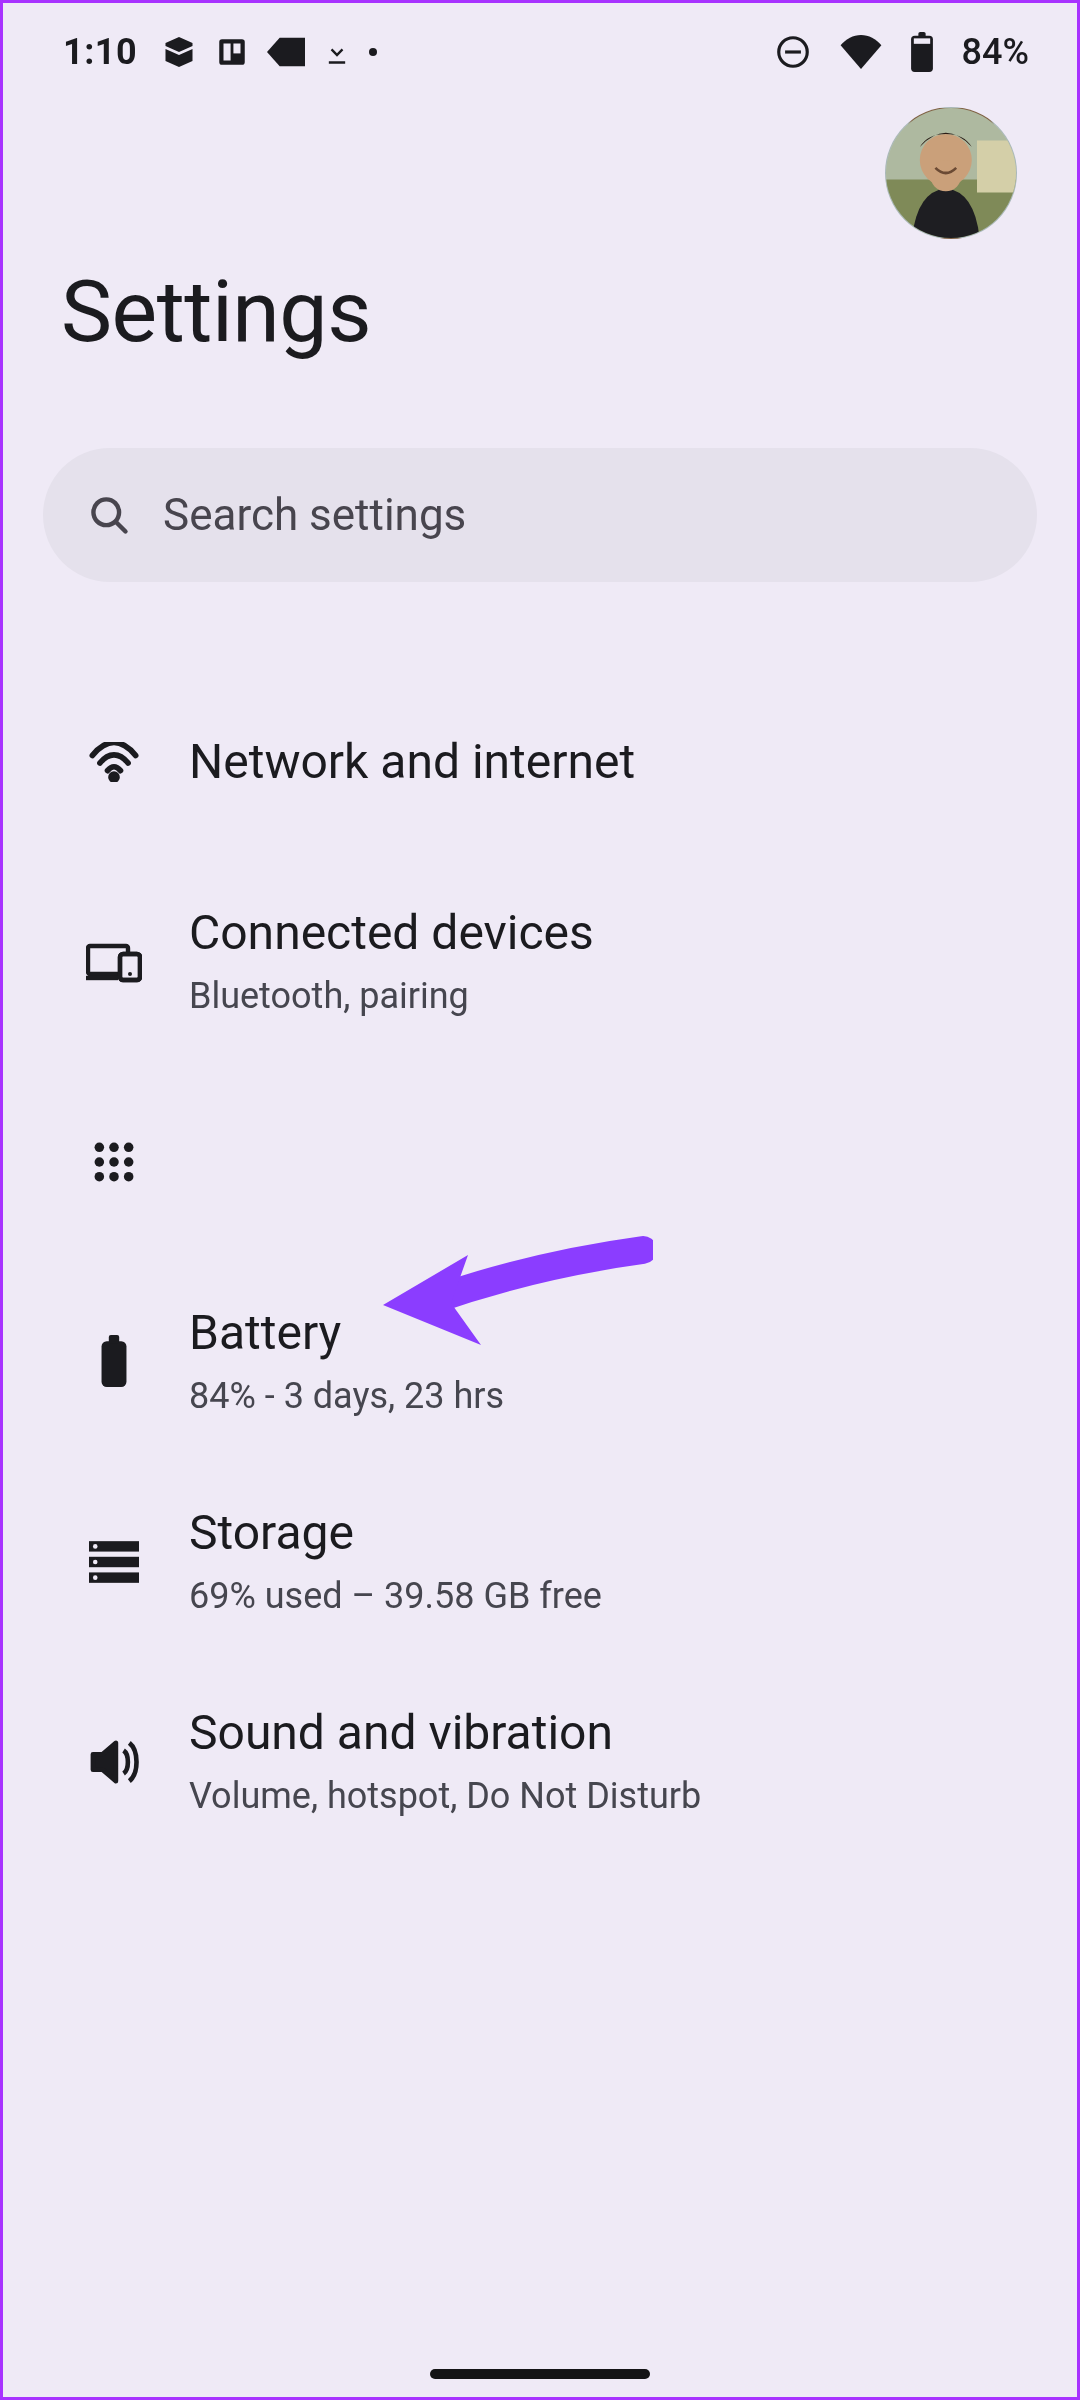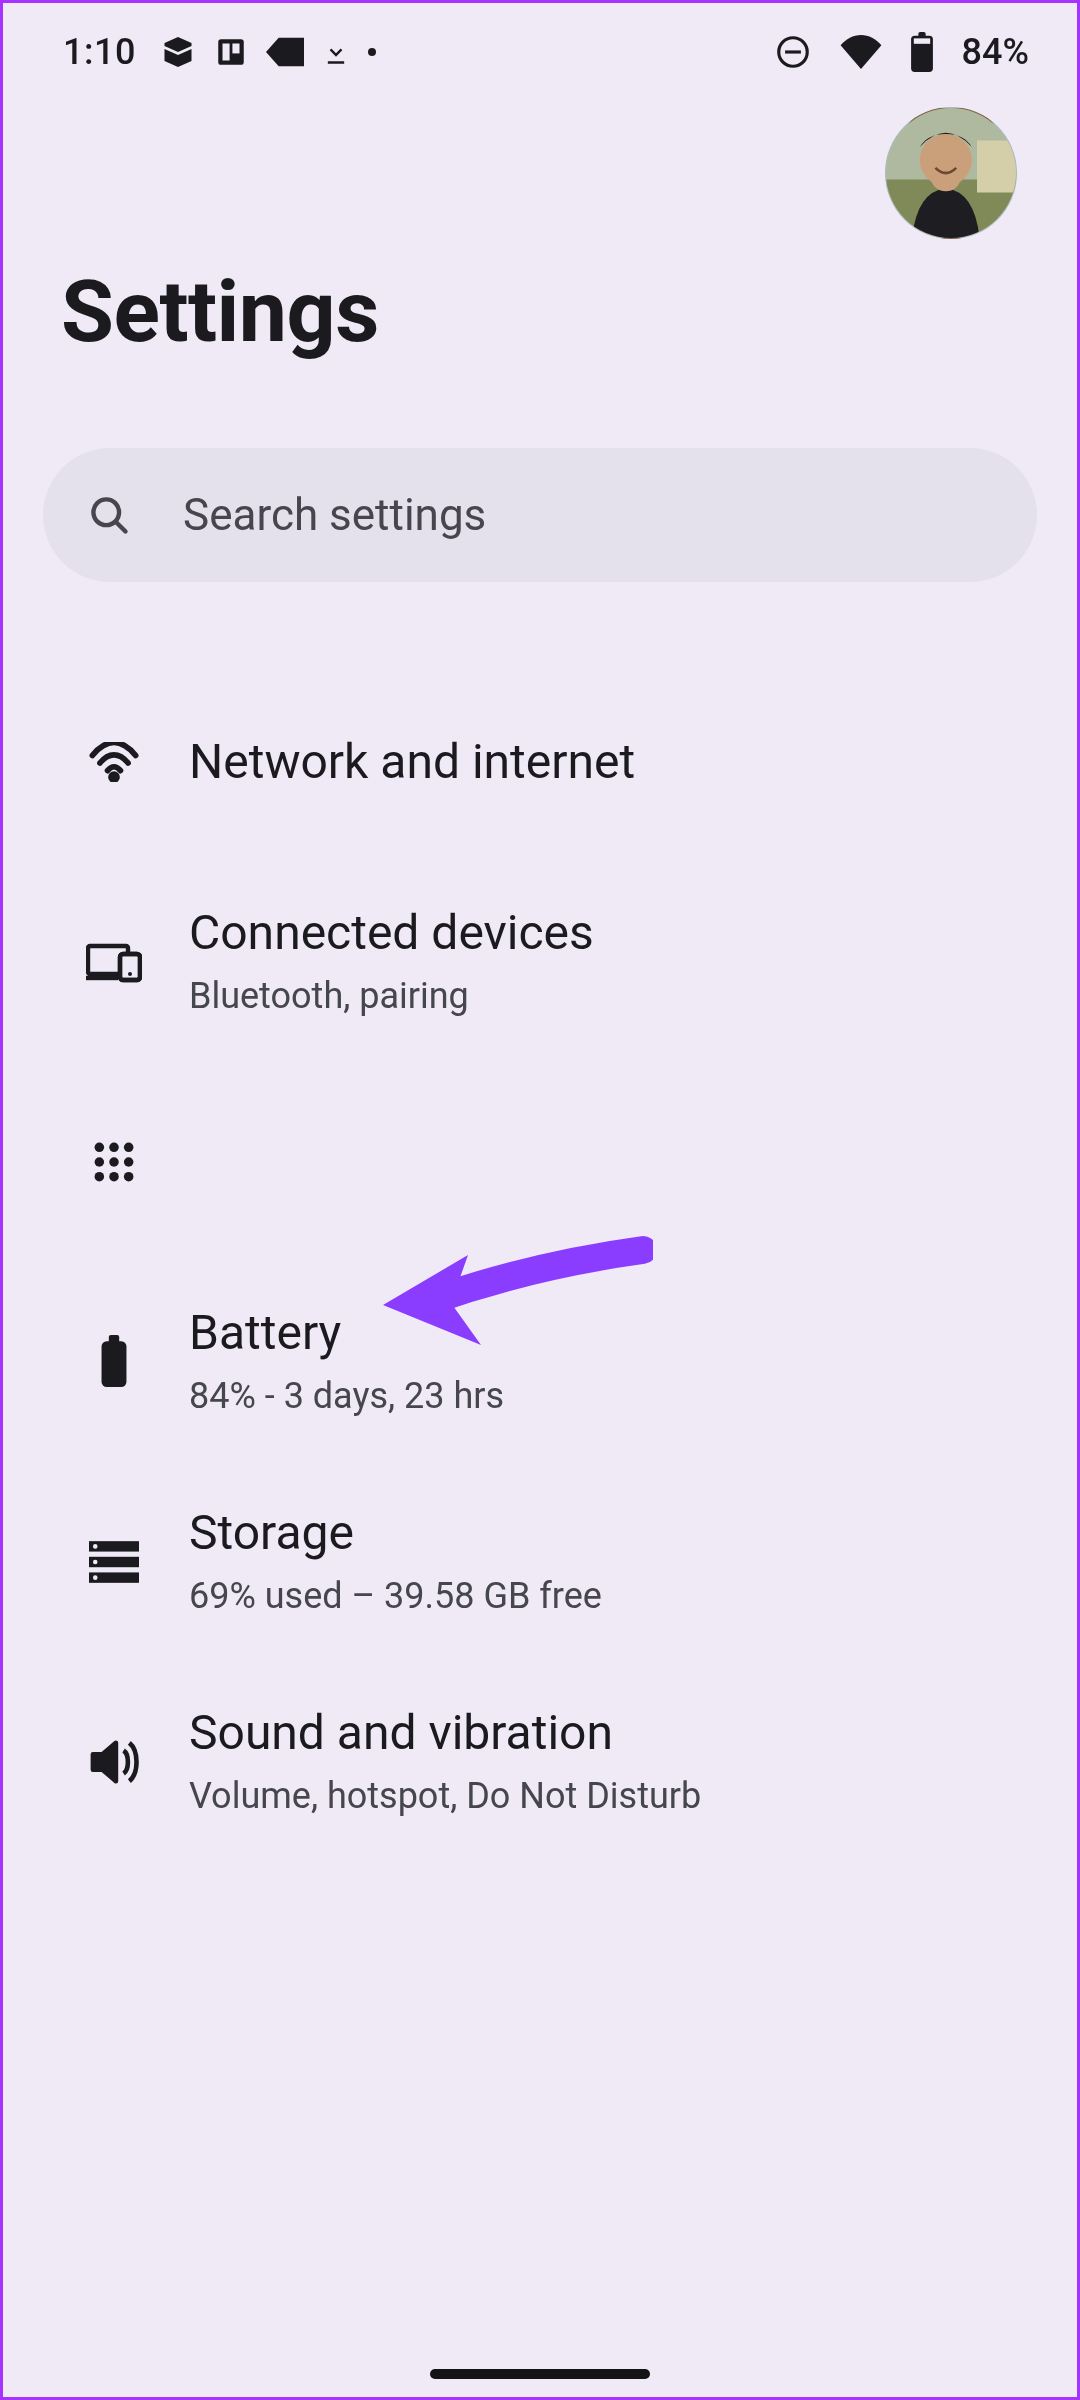--- a/index.html
+++ b/index.html
@@ -39,20 +39,21 @@
     align-items: center;
     height: 98px;
     padding: 0 48px 0 60px;
     font-weight: 500;
     color: var(--text-primary);
   }
   .status-left {
     display: flex;
     align-items: center;
     gap: 24px;
+    font-weight: bold;
   }
   .status-right {
     display: flex;
     align-items: center;
     gap: 28px;
   }
   .status-time { font-size: 36px; letter-spacing: 0.5px; }
   .status-icons-left { display: flex; align-items: center; gap: 18px; }
   .status-icons-left svg, .status-icons-left .dot { fill: var(--text-primary); color: var(--text-primary); }
   .status-pct { font-size: 36px; }
@@ -70,36 +71,35 @@
     height: 132px;
     border-radius: 50%;
     background: radial-gradient(circle at 50% 35%, #d8c4a0 0 35%, #8a6a4a 36% 48%, #b8c8c8 49% 100%);
     overflow: hidden;
     border: 1px solid rgba(0,0,0,0.08);
   }
   .avatar svg { width: 100%; height: 100%; display:block; }
   .page-title {
     margin: 10px 0 0 -2px;
     font-size: 86px;
-    font-weight: 700;
+    font-weight: 400;
     letter-spacing: -0.5px;
     color: var(--text-primary);
   }
 
   
   .search {
     margin: 86px 40px 0 40px;
     height: 134px;
     border-radius: 67px;
     background: var(--search-bg);
     display: flex;
     align-items: center;
     padding: 0 30px 0 44px;
     color: #48454e;
-    gap: 20px;
   }
   .search svg { flex: 0 0 auto; }
   .search-text {
     margin-left: 32px;
     font-size: 44px;
     color: #48454e;
   }
 
   
   .list { margin-top: 80px; }

